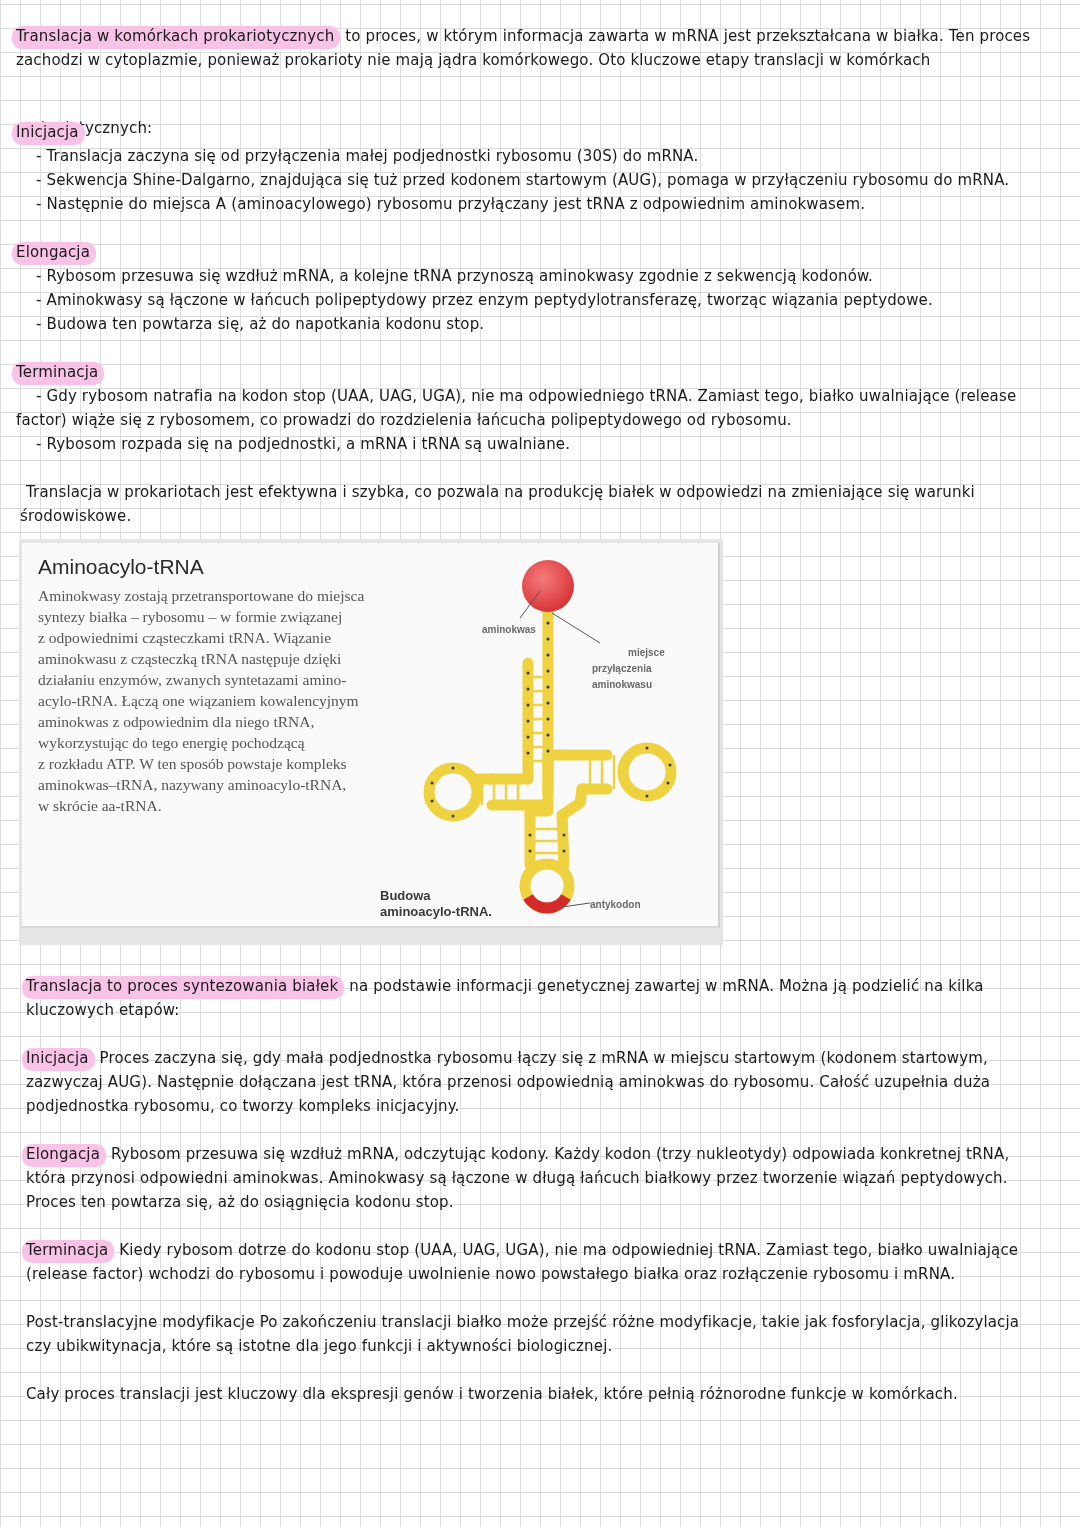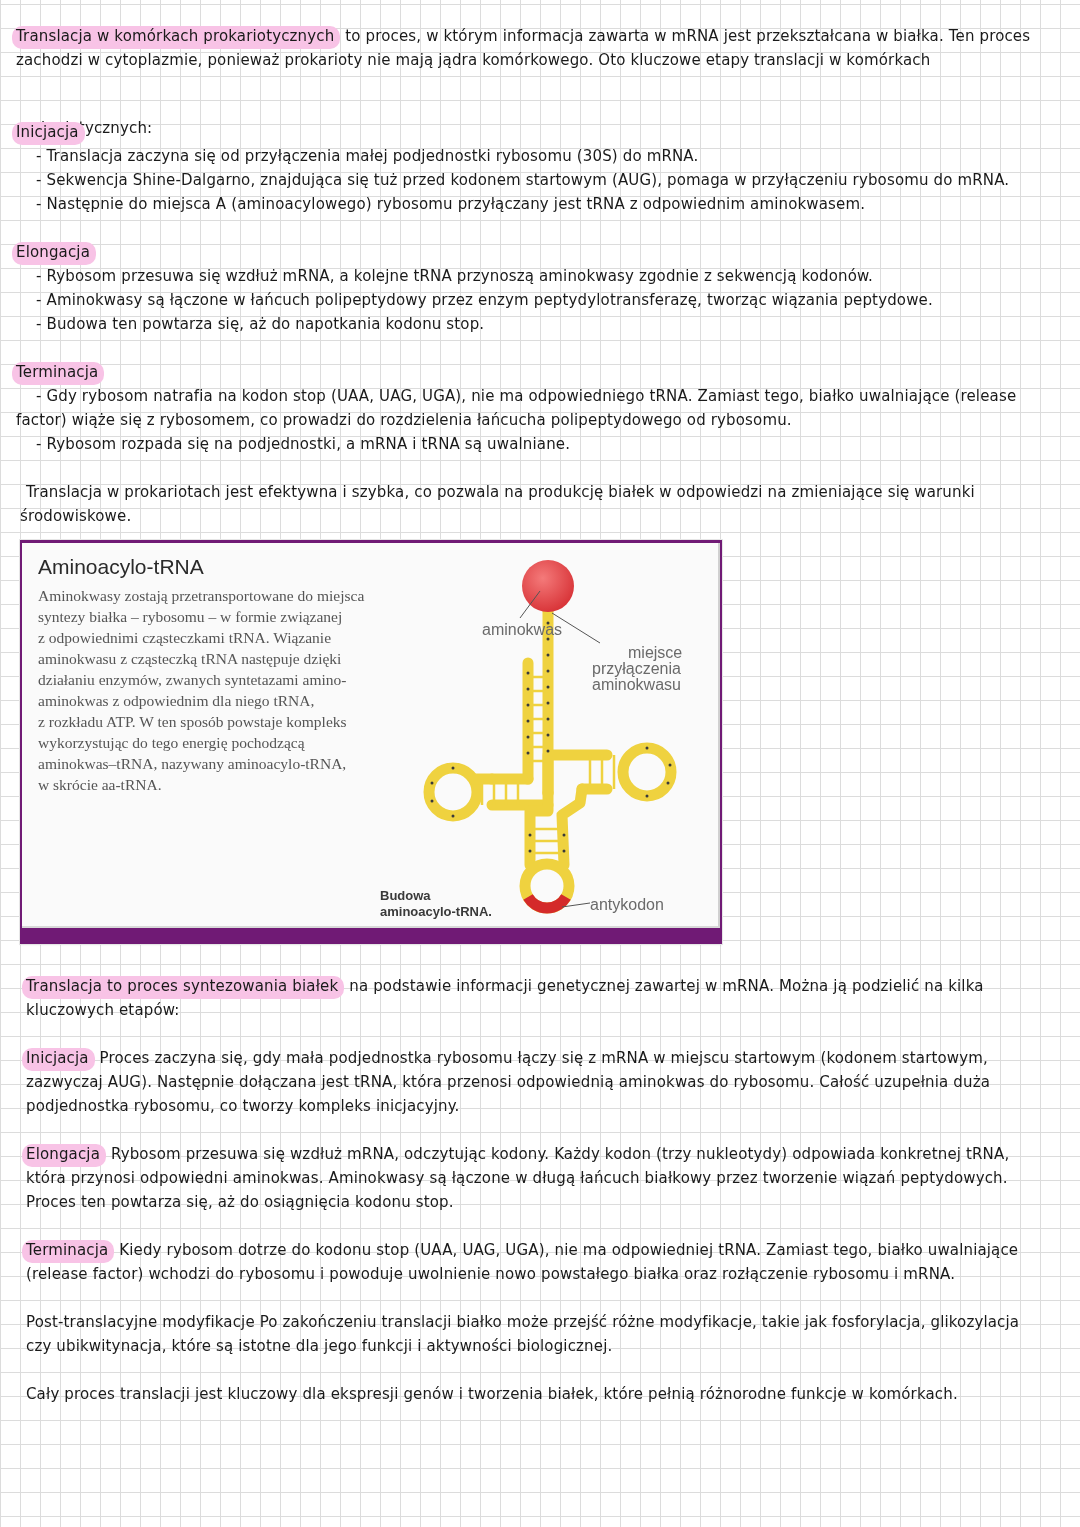--- a/index.html
+++ b/index.html
@@ -28,21 +28,21 @@
   .hl {
     background: #f8c3e6;
     border-radius: 10px;
     padding: 1px 6px 4px 4px;
     margin-left: -4px;
   }
   .panel {
     position: absolute;
     left: 20px; top: 540px;
     width: 702px; height: 404px;
-    background: #701a75;
+    background: #e5e5e5;
     box-shadow: 0 0 0 1px #e6e6e6, 0 1px 2px rgba(0,0,0,0.08);
   }
   .panel-inner {
     position: absolute; left: 2px; top: 3px; right: 2px; bottom: 16px;
     background: #fafafa;
     border-right: 2px solid #d0d0d0;
     border-bottom: 2px solid #d8d8d8;
   }
   .panel-title {
     position: absolute; left: 16px; top: 12px;
@@ -52,21 +52,21 @@
   .panel-text {
     position: absolute; left: 16px; top: 42px;
     width: 380px;
     font-family: "Liberation Serif", serif;
     font-size: 15.5px; line-height: 21px; color: #555;
   }
   .panel-text div { white-space: nowrap; }
   .lbl {
     position: absolute;
     font-family: "Liberation Sans", sans-serif;
-    font-size: 16px; line-height: 15px; color: #6a6a6a;
+    font-size: 10px; line-height: 15px; color: #6a6a6a; font-weight: bold;
   }
   .caption {
     position: absolute; left: 358px; top: 345px;
     font-family: "Liberation Sans", sans-serif;
     font-size: 13px; line-height: 16px; font-weight: bold; color: #3a3a3a;
   }
   svg.trna { position: absolute; left: 0; top: 0; }
 </style>
 </head>
 <body>
@@ -105,23 +105,24 @@
 
   <div class="panel">
     <div class="panel-inner">
       <div class="panel-title">Aminoacylo-tRNA</div>
       <div class="panel-text">
         <div>Aminokwasy zostają przetransportowane do miejsca</div>
         <div>syntezy białka – rybosomu – w formie związanej</div>
         <div>z odpowiednimi cząsteczkami tRNA. Wiązanie</div>
         <div>aminokwasu z cząsteczką tRNA następuje dzięki</div>
         <div>działaniu enzymów, zwanych syntetazami amino-</div>
+        <div>acylo-tRNA. Łączą one wiązaniem kowalencyjnym</div>
         <div>aminokwas z odpowiednim dla niego tRNA,</div>
+        <div>wykorzystując do tego energię pochodzącą</div>
         <div>z rozkładu ATP. W ten sposób powstaje kompleks</div>
-        <div>wykorzystując do tego energię pochodzącą</div>
         <div>aminokwas–tRNA, nazywany aminoacylo-tRNA,</div>
         <div>w skrócie aa-tRNA.</div>
       </div>
 
       <svg class="trna" width="700" height="385" viewBox="0 0 700 385">
         <g fill="none" stroke="#efd23f" stroke-width="11" stroke-linecap="round" stroke-linejoin="round">
 
           <path d="M526 68 L526 250"></path>
           <path d="M506 120 L506 236"></path>
 

